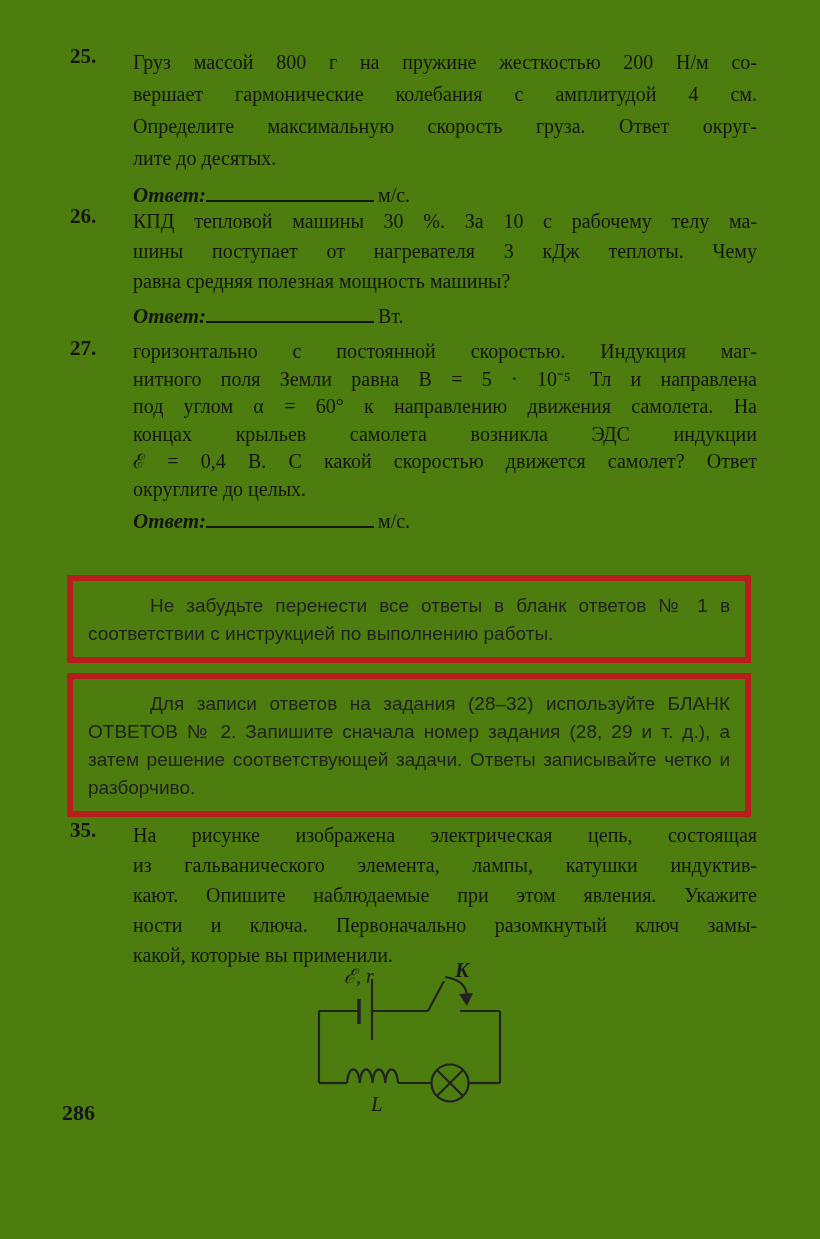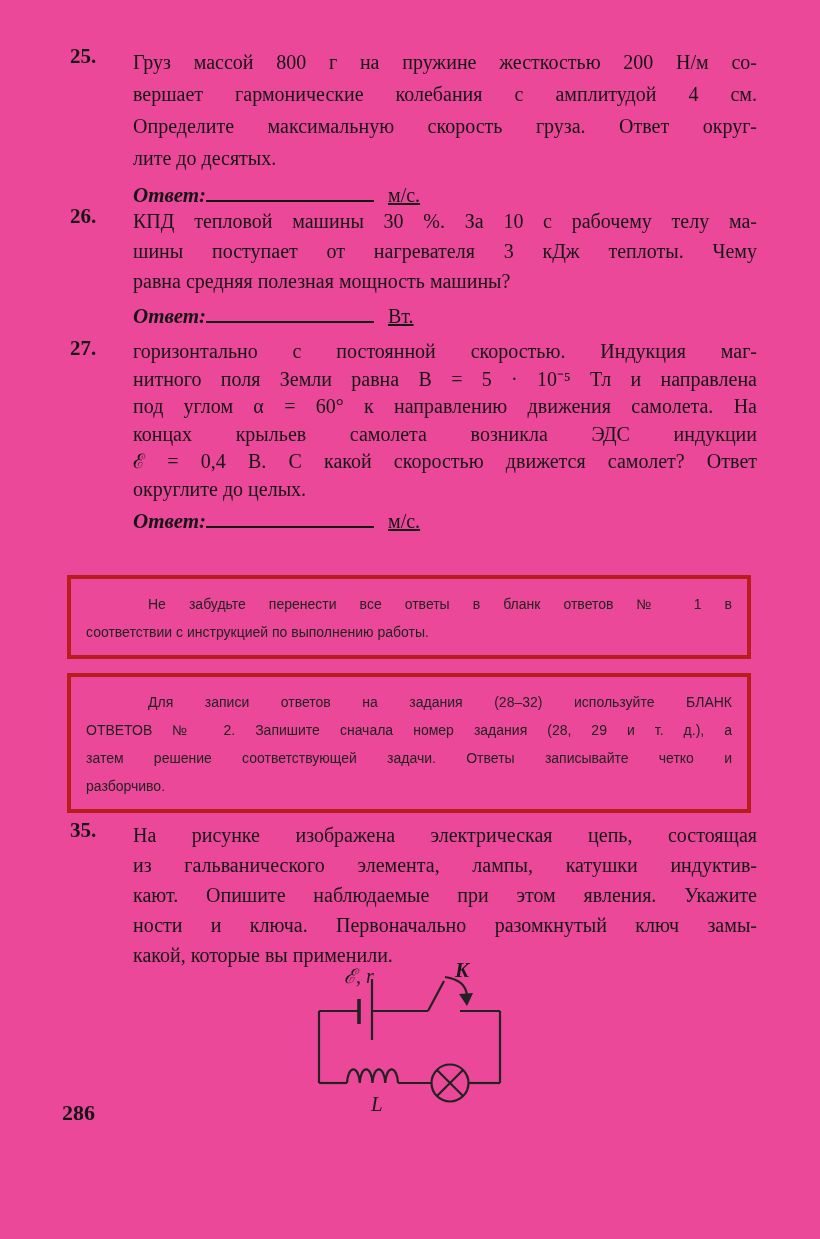--- a/index.html
+++ b/index.html
@@ -1,20 +1,20 @@
 <!DOCTYPE html>
 <html><head>
 <meta charset="utf-8">
 <style>
   html,body{margin:0;padding:0;background:#e8e8e8;}
   .page{
     position:relative;
     width:820px;height:1239px;
     margin:0 auto;
-    background:#ec4899;
+    background:#4d7c0f;
     font-family:"Liberation Serif", serif;
     color:#151515;
     overflow:hidden;
   }
   .problem{position:absolute;left:65px;width:694px;}
   .pnum{
     position:absolute;left:5px;top:0;
     font-weight:bold;font-size:21px;line-height:1;
   }
   .ptext{margin-left:68px;width:624px;font-size:20px;}
@@ -23,27 +23,27 @@
   .p25 .ptext div{line-height:32px;}
   .p26 .ptext div{line-height:30px;}
   .p27 .ptext div{line-height:27.5px;}
   .p28 .ptext div{line-height:30px;}
   .answer-line{margin-top:5px;line-height:30px;white-space:nowrap;}
   .alabel{font-weight:bold;font-style:italic;font-size:21px;}
   .blank{
     display:inline-block;width:168px;height:4px;
     border-bottom:2px solid #151515;
   }
-  .aunit{margin-left:14px;font-size:20px;text-decoration:underline;}
+  .aunit{margin-left:4px;font-size:20px;}
   .notice{
     position:absolute;left:67px;width:684px;
-    border:4px solid #b91c1c;
+    border:6px solid #b91c1c;
     box-sizing:border-box;
     font-family:"Liberation Sans", sans-serif;
-    font-size:14px;color:#222;
+    font-size:19px;color:#222;
     padding:11px 15px 9px 15px;
   }
   .notice div{line-height:28px;}
   .indent{text-indent:62px;}
   .circuit{position:absolute;left:300px;top:950px;}
   .circuit text{font-family:"Liberation Serif", serif;font-style:italic;fill:#1a1a1a;}
   .pageno{
     position:absolute;left:62px;top:1100px;
     font-weight:bold;font-size:22px;
   }

